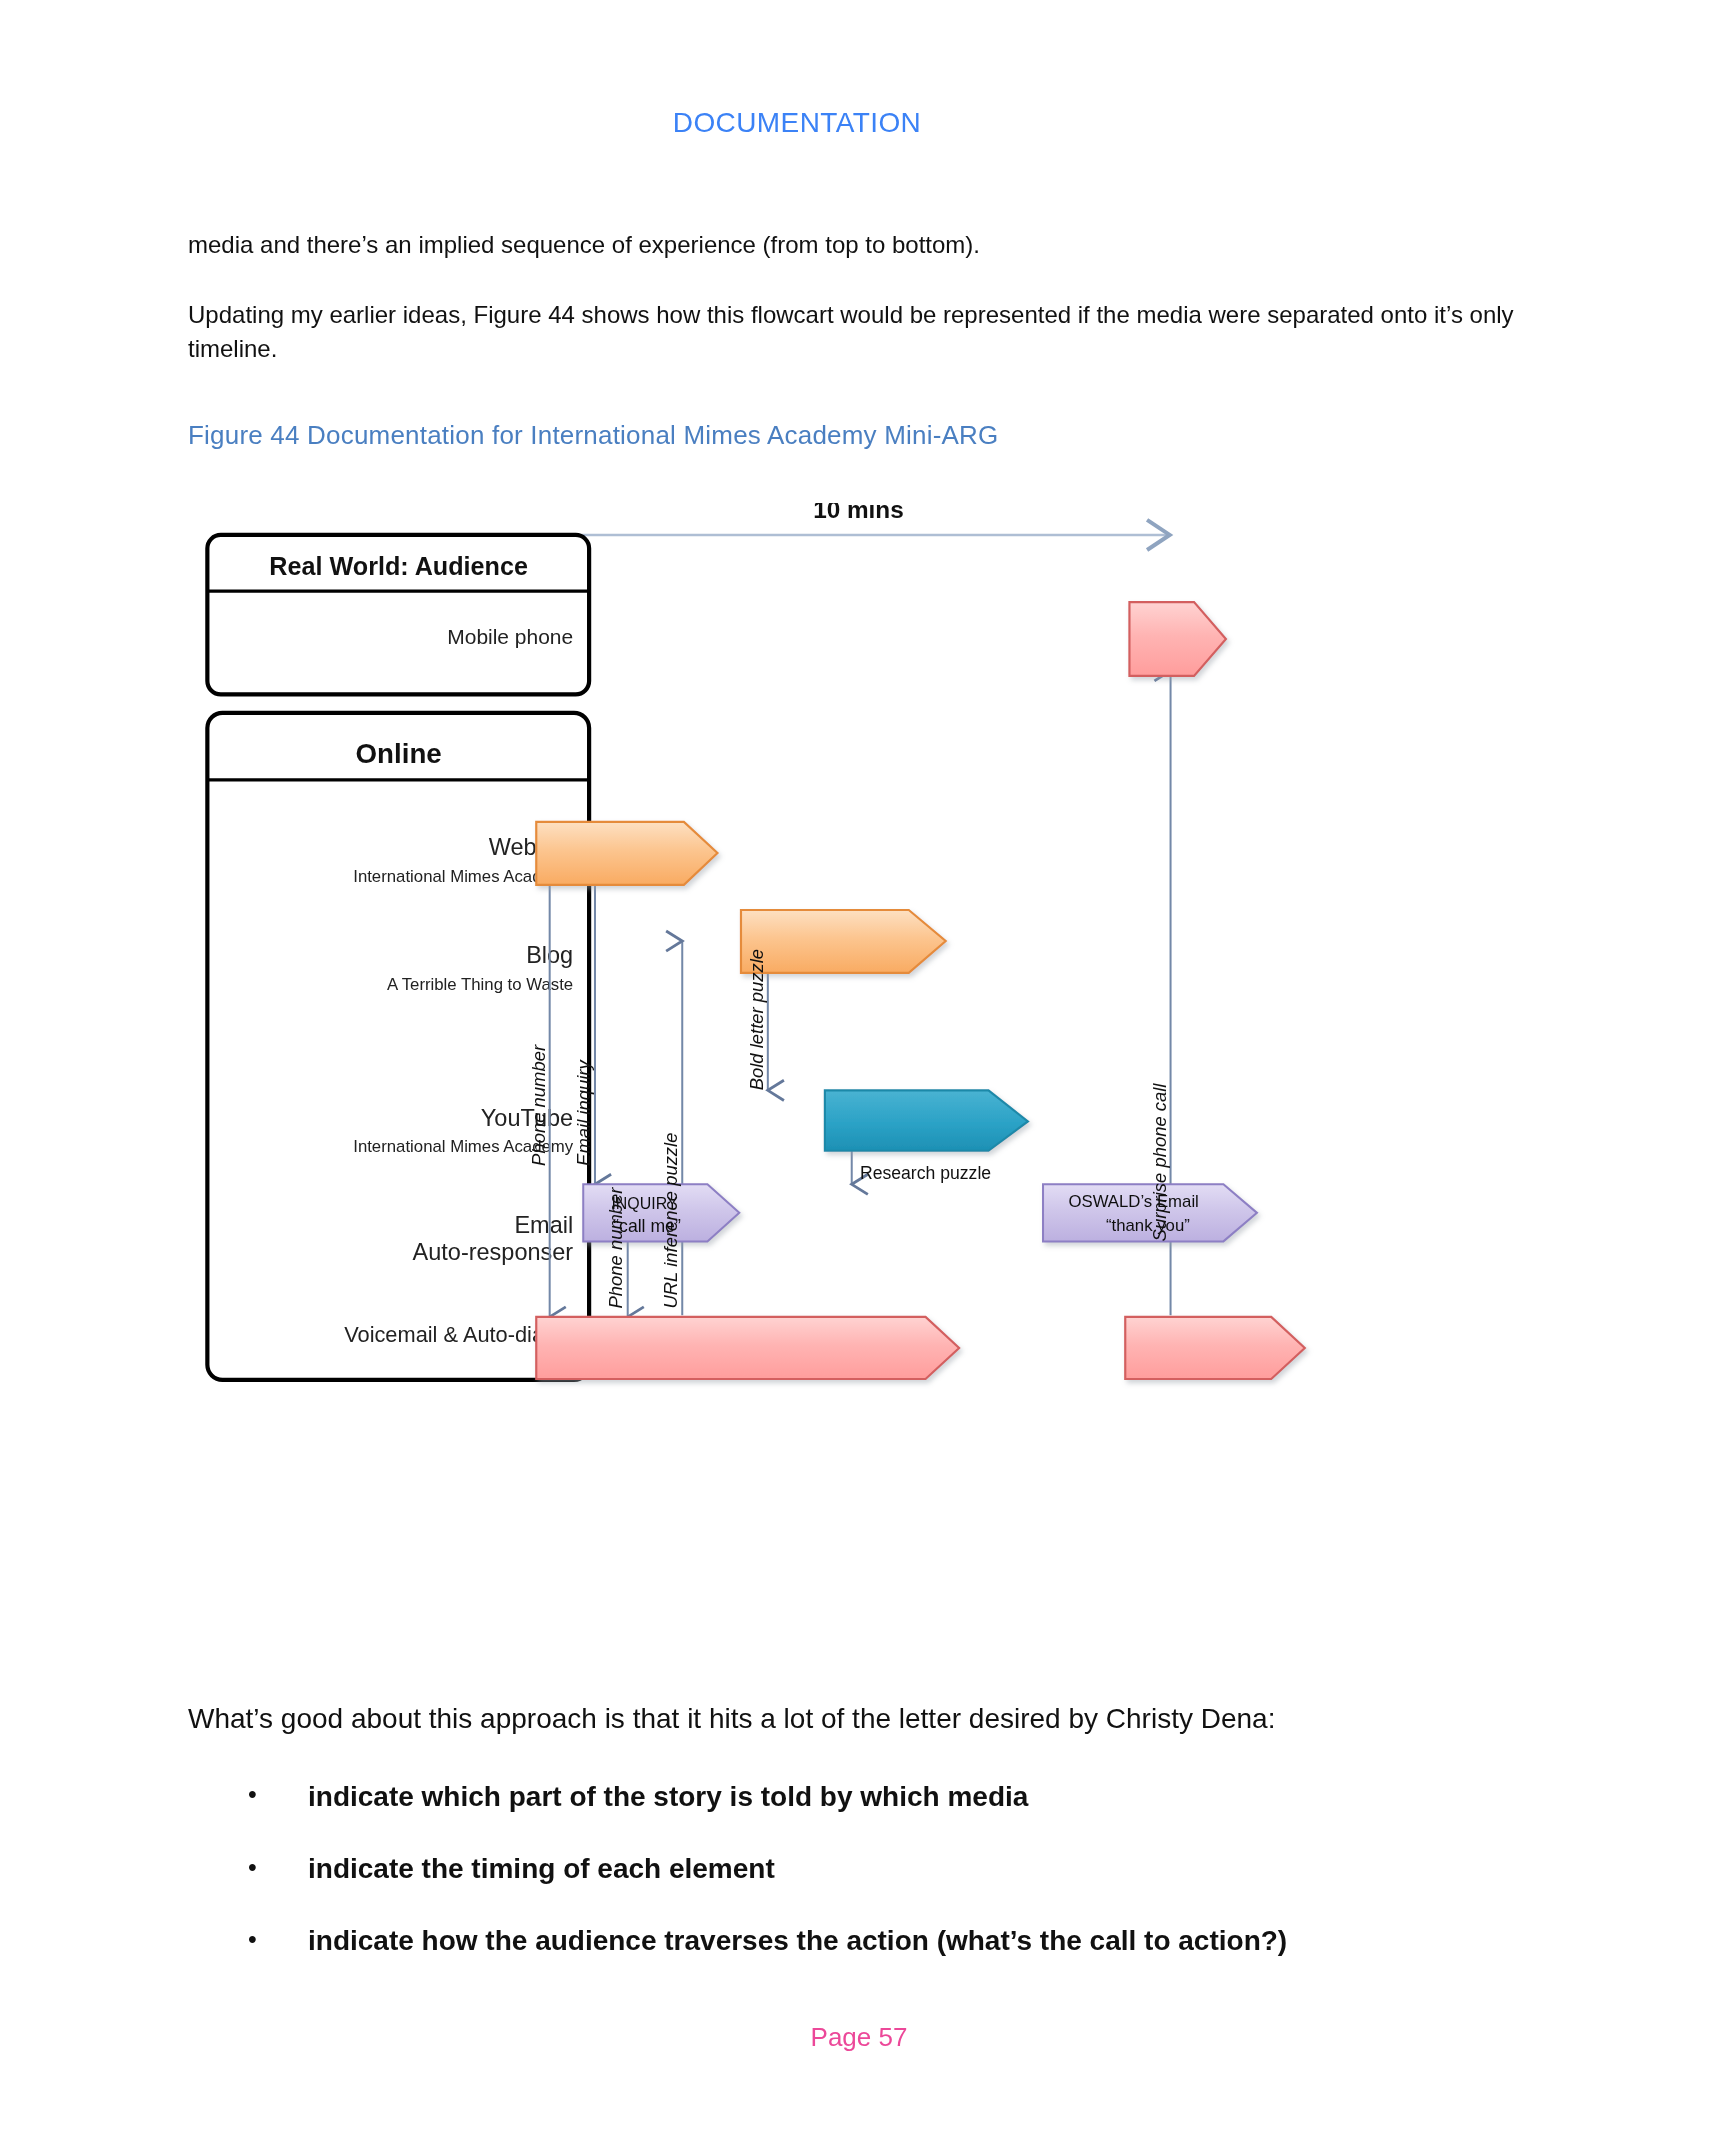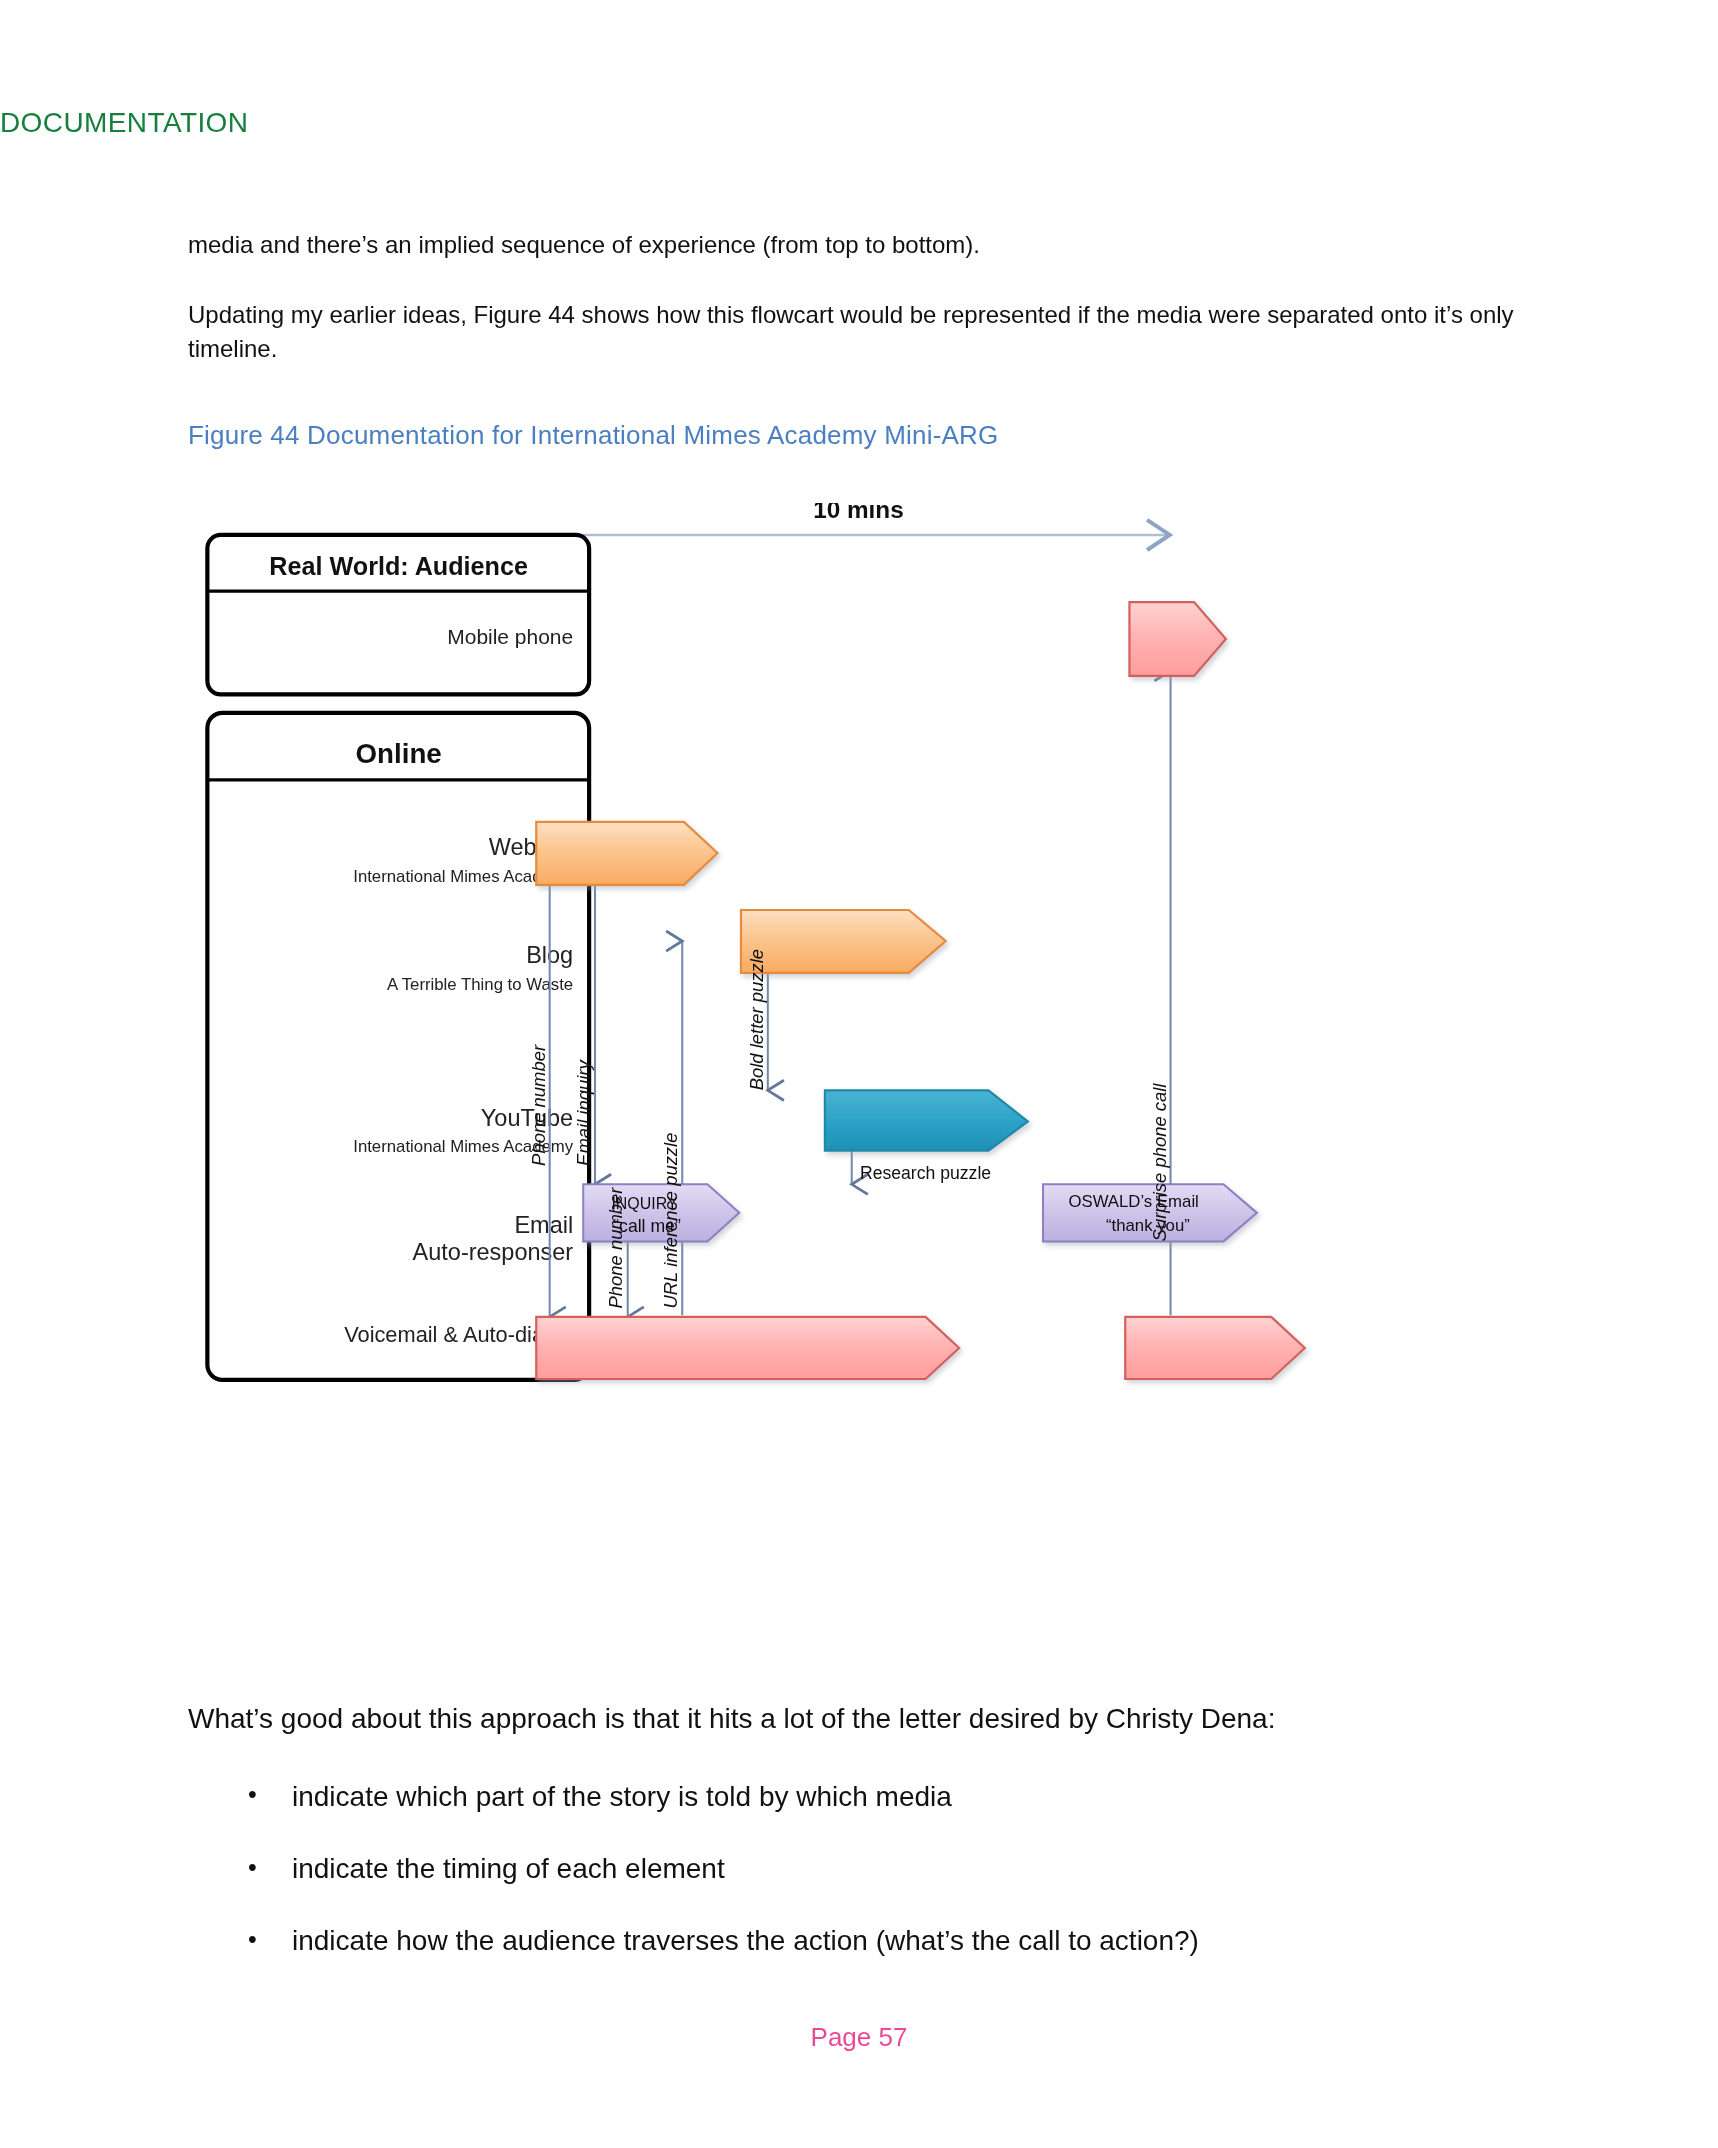--- a/index.html
+++ b/index.html
@@ -9,22 +9,22 @@
     font-family:"Liberation Sans", sans-serif;
     color:#000000;
     position:relative;
     overflow:hidden;
   }
   .page{position:absolute;inset:0;}
 
   
   .doc-header{
     position:absolute; top:107px; left:0; right:124px;
-    text-align:left;
-    font-size:28px; letter-spacing:0.4px; color:#15803d;
+    text-align:center;
+    font-size:28px; letter-spacing:0.4px; color:#3b82f6;
   }
 
   
   .body-col{position:absolute; left:188px; top:0; width:1376px;}
   .para{
     font-size:24px; line-height:1.42; color:#111;
     position:absolute; width:100%;
   }
   .p1{top:228px;}
   .p2{top:298px;}
@@ -45,21 +45,21 @@
   .p3{position:absolute; left:188px; top:1703px; font-size:28px; color:#111;}
   .bullets{position:absolute; left:188px; top:1762px; width:1376px;}
   .bullet-row{
     position:absolute; left:60px; width:1309px;
     font-size:28px; color:#111;
   }
   .bullet-row .dot{
     position:absolute; left:0; top:1.7px;
     font-size:25px; line-height:1;
   }
-  .bullet-row .btxt{display:block; margin-left:44px;}
+  .bullet-row .btxt{display:block; margin-left:60px;font-weight:bold;}
   .b1{top:18.5px;}
   .b2{top:91px;}
   .b3{top:163px;}
 
   .footer{
     position:absolute; left:0; right:0; top:2022px;
     text-align:center; font-size:26px; color:#ec4899;
   }
 </style>
 </head>

